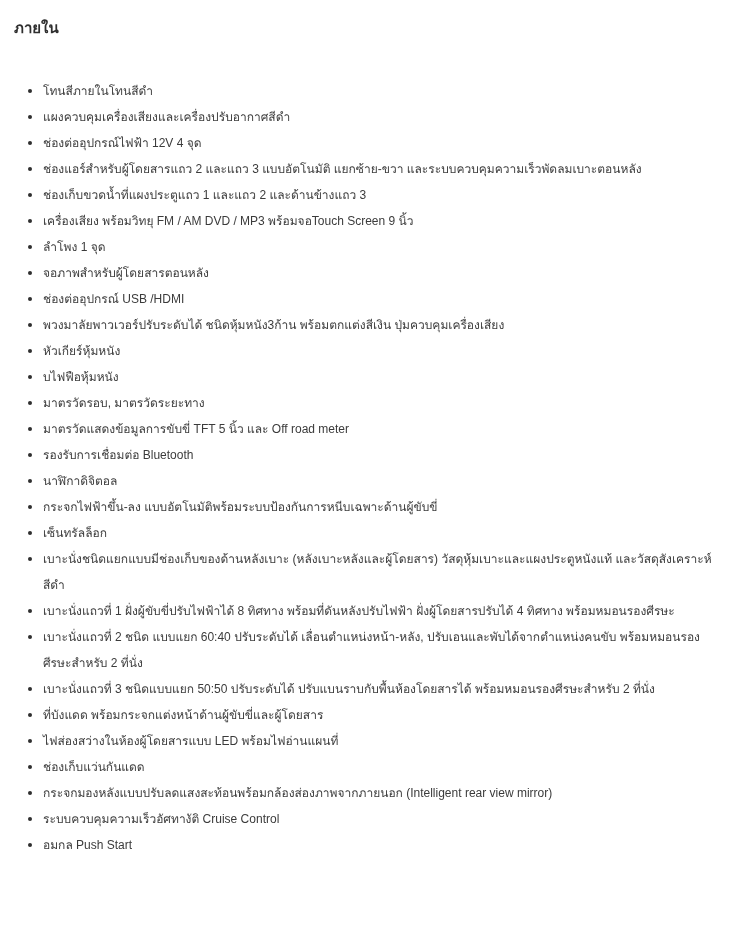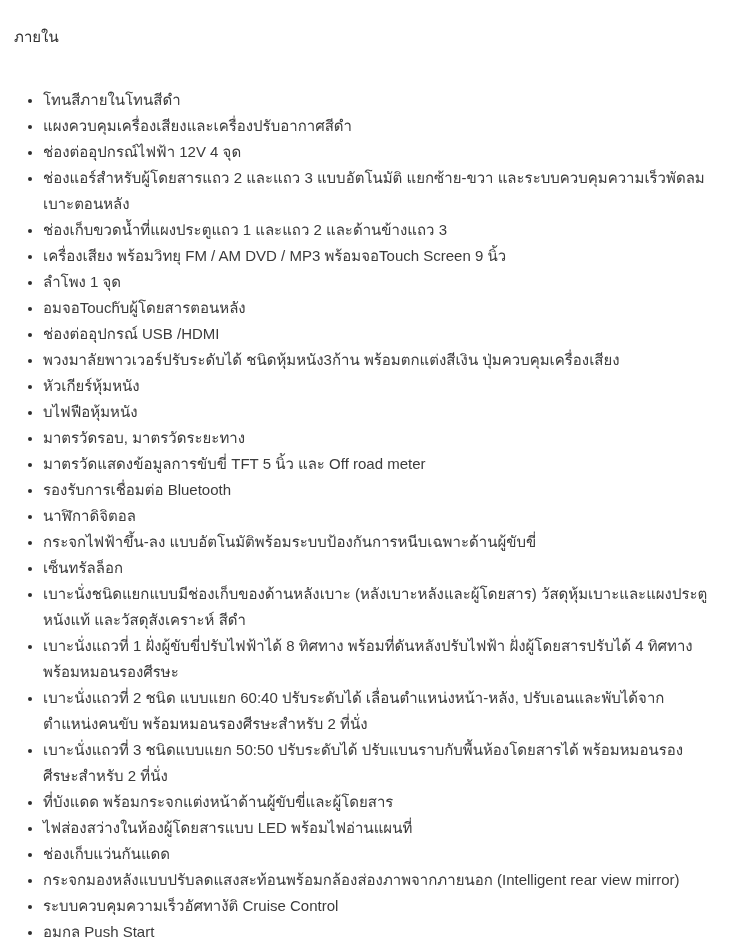--- a/index.html
+++ b/index.html
@@ -14,32 +14,32 @@
   }
   .doc {
     width: 736px;
     min-height: 939px;
     box-sizing: border-box;
     padding: 14px 16px 24px 14px;
     background: #ffffff;
   }
   .doc-title {
     font-size: 15px;
-    font-weight: 400;
+    font-weight: 700;
     color: #2f2f2f;
-    margin: 13px 0 40px 0;
+    margin: 4px 0 40px 0;
     line-height: 20px;
   }
   .feature-list {
     margin: 0;
     padding: 0 0 0 29px;
     list-style: disc outside;
   }
   .feature-list li {
-    font-size: 15px;
+    font-size: 12px;
     line-height: 26px;
     color: #3b3b3b;
     padding-right: 6px;
   }
   .feature-list li::marker {
     color: #2f2f2f;
     font-size: 13px;
   }
 </style>
 </head>
@@ -48,21 +48,21 @@
 <div class="doc">
   <h2 class="doc-title">ภายใน</h2>
   <ul class="feature-list">
       <li>โทนสีภายในโทนสีดำ</li>
       <li>แผงควบคุมเครื่องเสียงและเครื่องปรับอากาศสีดำ</li>
       <li>ช่องต่ออุปกรณ์ไฟฟ้า 12V 4 จุด</li>
       <li>ช่องแอร์สำหรับผู้โดยสารแถว 2 และแถว 3 แบบอัตโนมัติ แยกซ้าย-ขวา และระบบควบคุมความเร็วพัดลมเบาะตอนหลัง</li>
       <li>ช่องเก็บขวดน้ำที่แผงประตูแถว 1 และแถว 2 และด้านข้างแถว 3</li>
       <li>เครื่องเสียง พร้อมวิทยุ FM / AM DVD / MP3 พร้อมจอTouch Screen 9 นิ้ว</li>
       <li>ลำโพง 1 จุด</li>
-      <li>อมจอTouchับผู้โดยสารตอนหลัง</li>
+      <li>จอภาพสำหรับผู้โดยสารตอนหลัง</li>
       <li>ช่องต่ออุปกรณ์ USB /HDMI</li>
       <li>พวงมาลัยพาวเวอร์ปรับระดับได้ ชนิดหุ้มหนัง3ก้าน พร้อมตกแต่งสีเงิน ปุ่มควบคุมเครื่องเสียง</li>
       <li>หัวเกียร์หุ้มหนัง</li>
       <li>บไฟฟือหุ้มหนัง</li>
       <li>มาตรวัดรอบ, มาตรวัดระยะทาง</li>
       <li>มาตรวัดแสดงข้อมูลการขับขี่ TFT 5 นิ้ว และ Off road meter</li>
       <li>รองรับการเชื่อมต่อ Bluetooth</li>
       <li>นาฬิกาดิจิตอล</li>
       <li>กระจกไฟฟ้าขึ้น-ลง แบบอัตโนมัติพร้อมระบบป้องกันการหนีบเฉพาะด้านผู้ขับขี่</li>
       <li>เซ็นทรัลล็อก</li>

